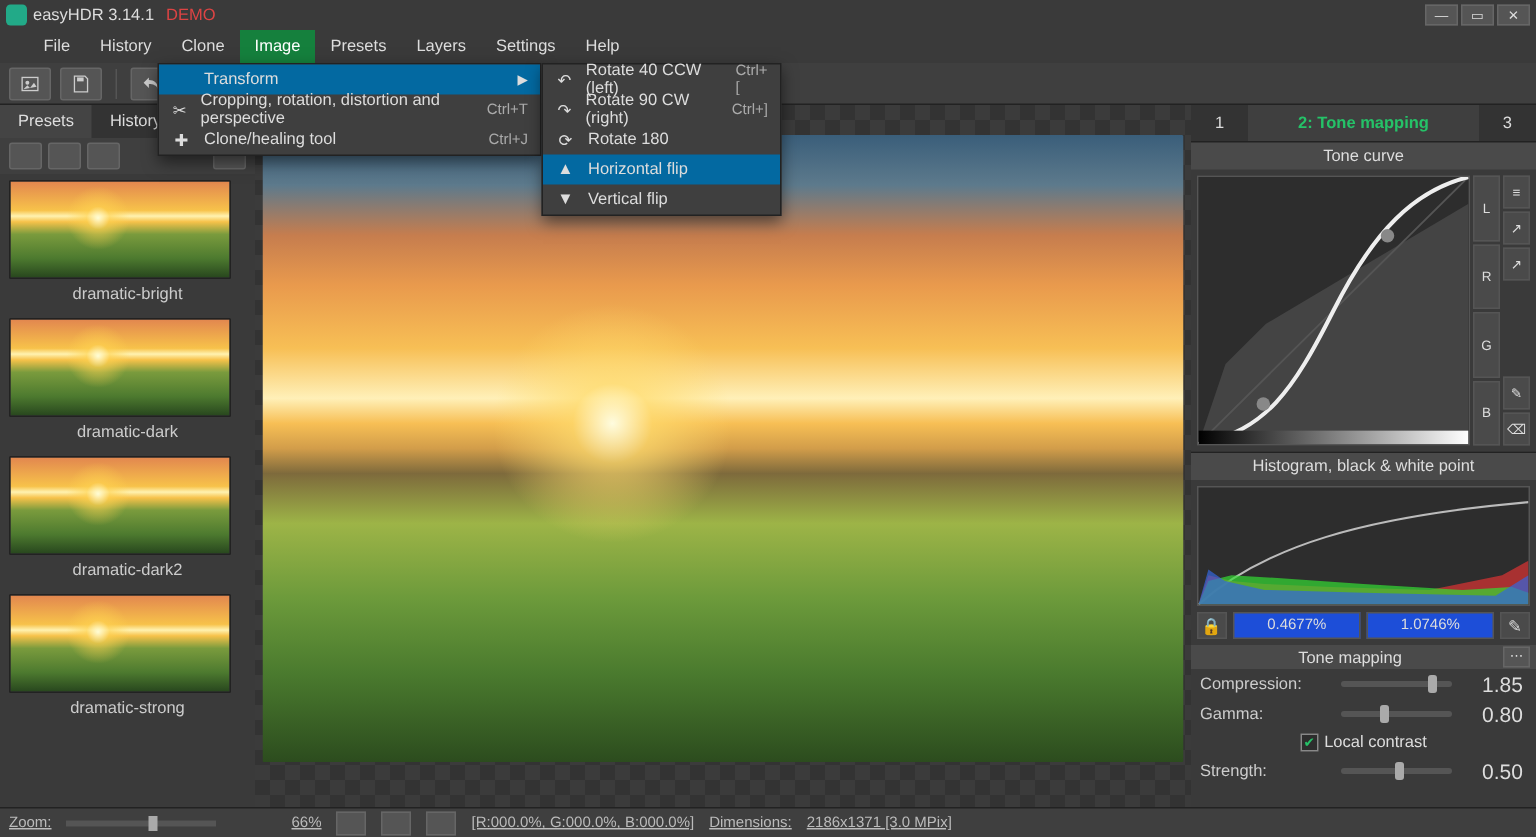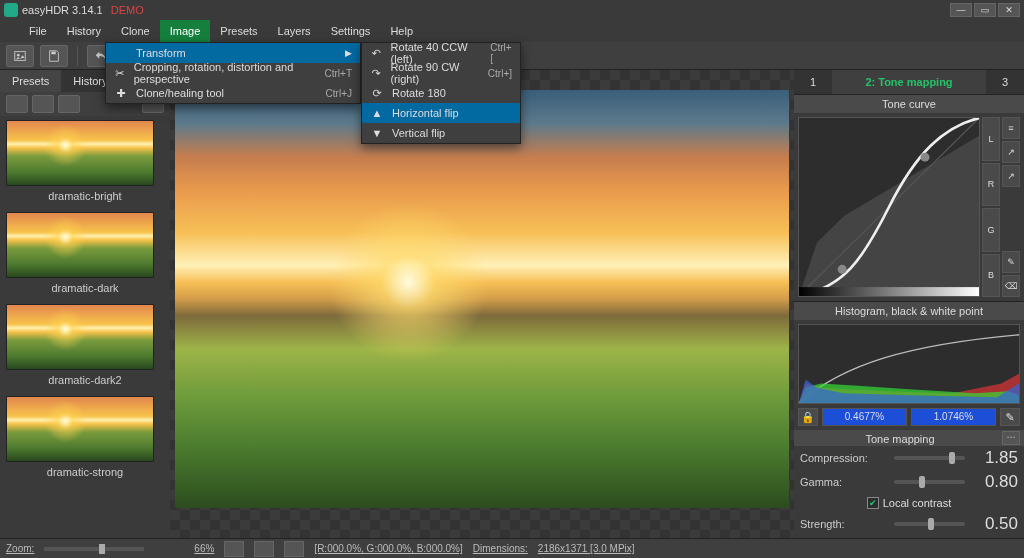--- a/index.html
+++ b/index.html
@@ -72,21 +72,21 @@
   .tctools .sp{flex:1;}
   .histo { height:80px; margin:4px; background:#2d2d2d; border:1px solid #555; position:relative;}
   .histo svg { position:absolute; inset:0; width:100%; height:100%;}
   .bwrow { display:flex; gap:4px; padding:0 4px 4px 4px; align-items:center;}
   .lockbtn { width:20px; height:18px; background:#4a4a4a; border:1px solid #555; display:flex;align-items:center;justify-content:center;}
   .valfield { flex:1; height:18px; background:#1d4ed8; border:1px solid #555; text-align:center; font-size:10px; line-height:16px;}
   .tmrow { display:flex; align-items:center; padding:2px 6px; gap:20px;}
   .tmrow .tl { flex:0 0 74px; font-size:11px; color:#ccc;}
   .tmrow .slider { flex:1; height:4px; background:#555; position:relative; border-radius:2px;}
   .tmrow .slider .knob { position:absolute; top:-4px; width:6px; height:12px; background:#aaa; border-radius:2px;}
-  .tmrow .val { flex:0 0 30px; text-align:right; font-size:17px;}
+  .tmrow .val { flex:0 0 30px; font-size:14px;}
   .tmhead { display:flex; align-items:flex-end; background:#4a4a4a; padding:1px 4px;}
   .tmhead .t { flex:1; text-align:center;}
   .dots { width:18px; height:14px; background:#555; border:1px solid #666; font-size:9px; text-align:center;}
   .chkrow { display:flex; align-items:center; justify-content:center; padding:3px 0; gap:4px;}
   .chk { width:12px; height:12px; border:1px solid #888; background:#2d2d2d; display:flex;align-items:center;justify-content:center; font-size:9px; color:#25c268;}
 
   
   .ddmenu { position:absolute; top:42px; left:105px; width:256px; background:#3f3f3f; border:1px solid #222; box-shadow:0 4px 10px rgba(0,0,0,.5); z-index:50;}
   .dditem { display:flex; align-items:center; height:20px; padding:0 8px; gap:8px;}
   .dditem.active { background:#0369a1; color:#fff;}

